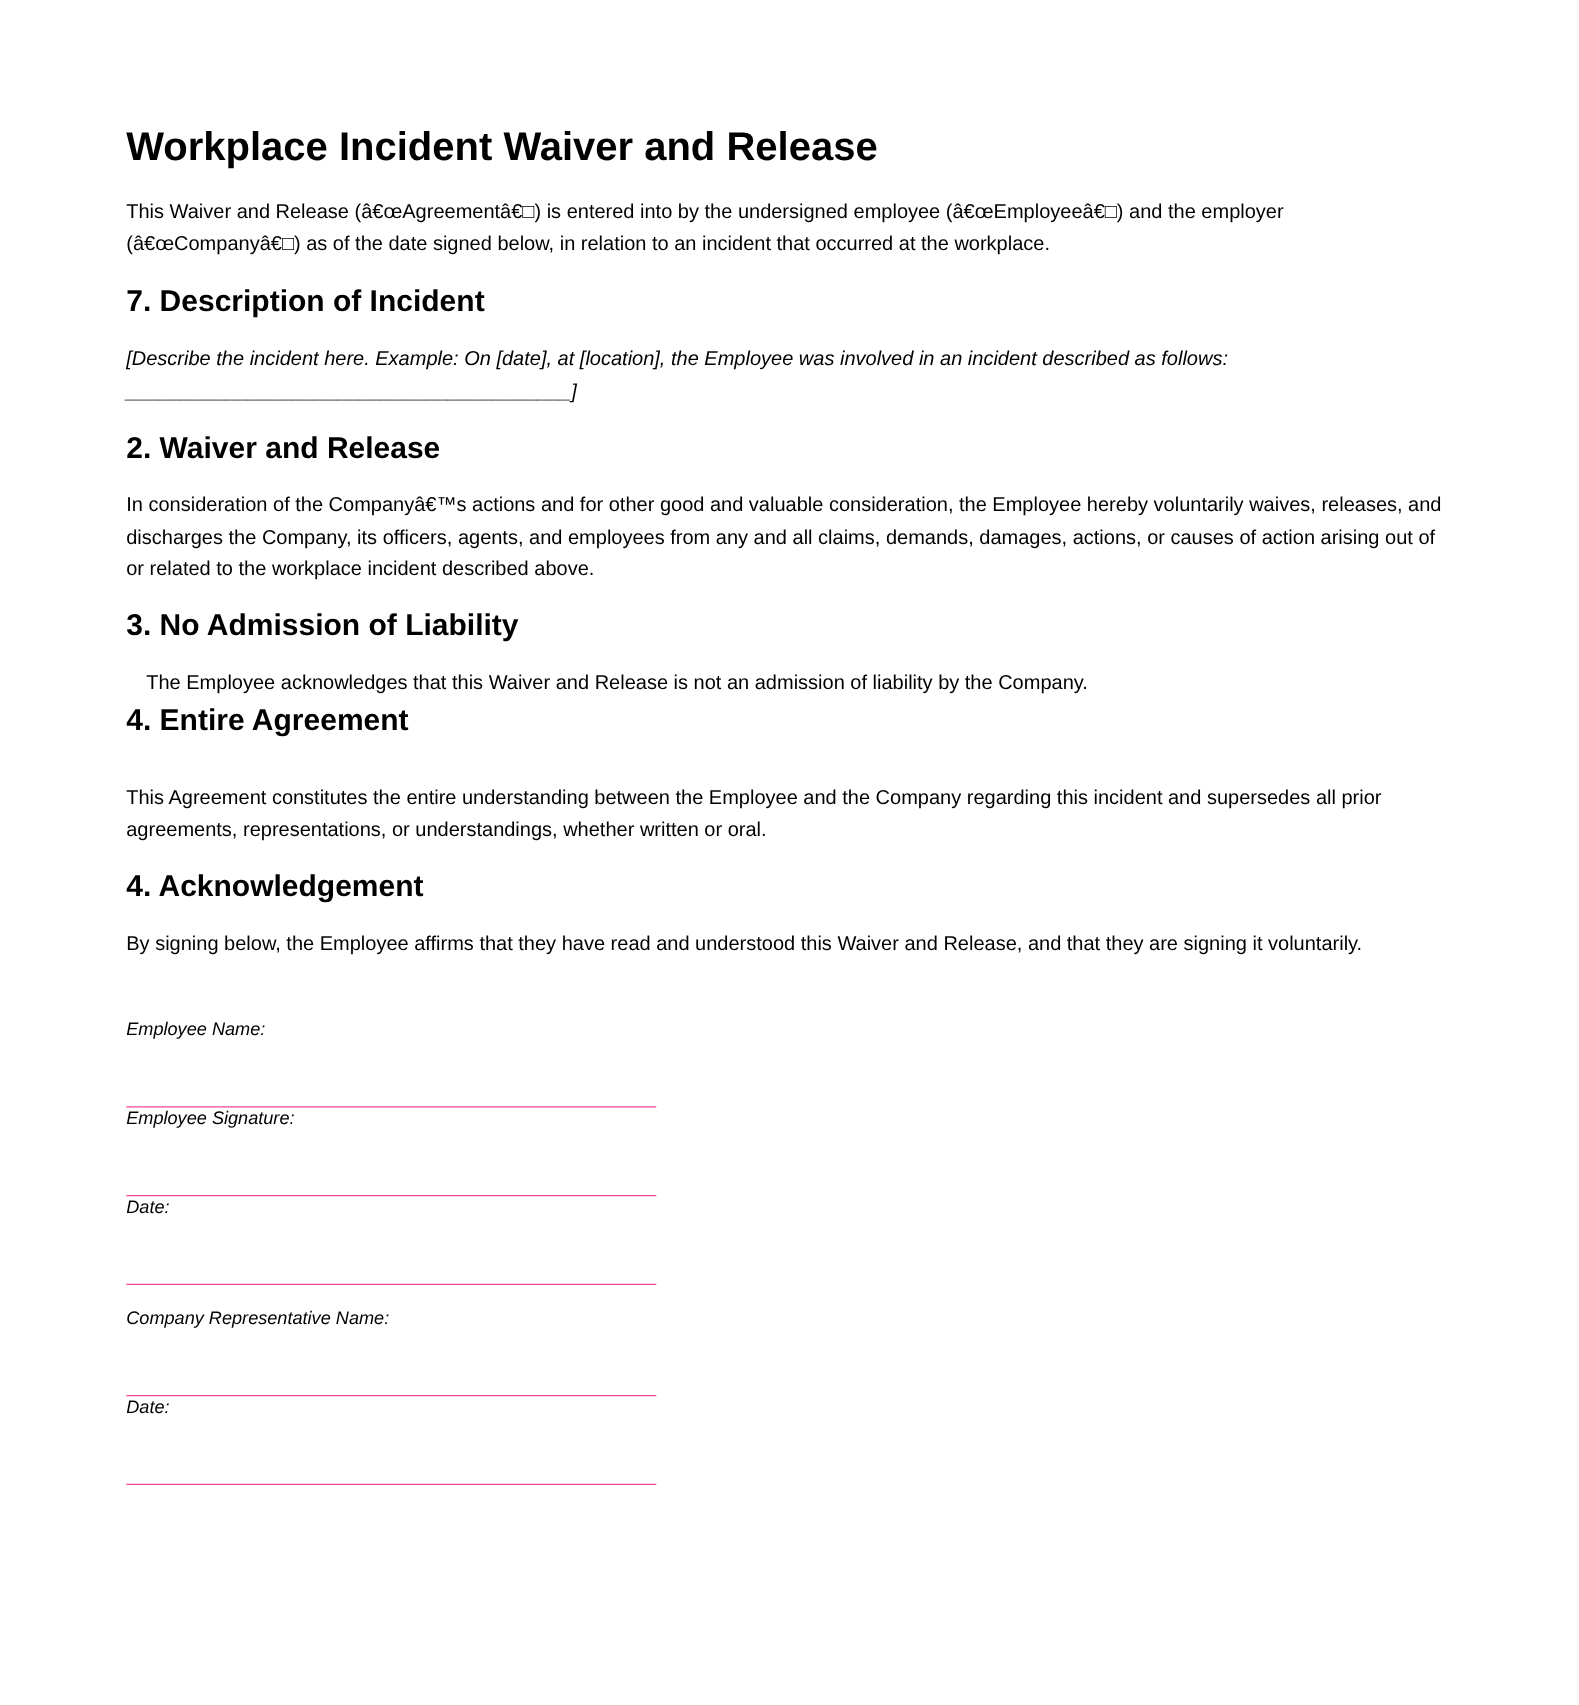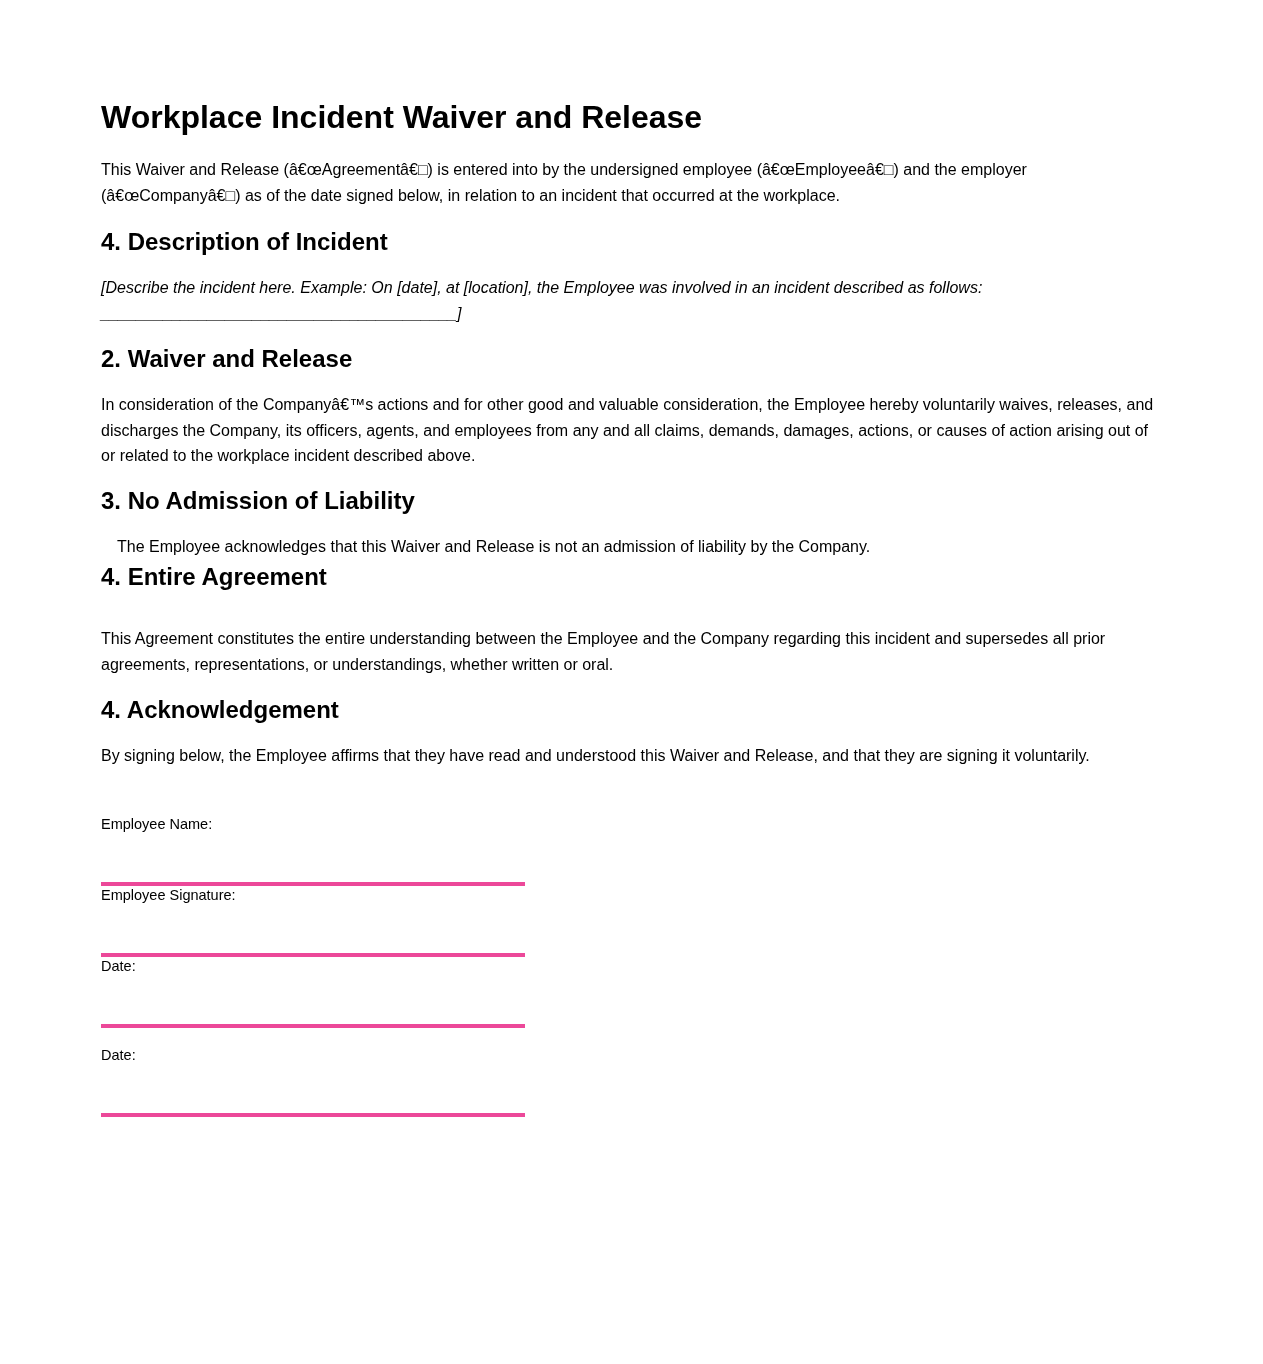--- a/index.html
+++ b/index.html
@@ -49,23 +49,24 @@
     margin: 0;
   }
   p.italic { font-style: italic; }
   .sig-block {
     position: absolute;
     left: 0;
     width: 424px;
   }
   .sig-field {
     height: 71px;
-    border-bottom: 4px solid #ec4899;
+    border-bottom: 1px solid #ec4899;
     box-sizing: border-box;
     position: relative;
+    font-style: italic;
   }
   .sig-field + .sig-field { margin-top: 0; }
   .sig-label {
     position: absolute;
     top: 0;
     left: 0;
     font-size: 14.5px;
     line-height: 18px;
     white-space: nowrap;
   }
@@ -75,21 +76,21 @@
 
 <div class="page">
 
   <h1>Workplace Incident Waiver and Release</h1>
 
   <div class="sec" style="top:157px;">
     <p>This Waiver and Release (â€œAgreementâ€□) is entered into by the undersigned employee (â€œEmployeeâ€□) and the employer (â€œCompanyâ€□) as of the date signed below, in relation to an incident that occurred at the workplace.</p>
   </div>
 
   <div class="sec" style="top:227px;">
-    <h2>4. Description of Incident</h2>
+    <h2>7. Description of Incident</h2>
   </div>
   <div class="sec" style="top:275px;">
     <p class="italic">[Describe the incident here. Example: On [date], at [location], the Employee was involved in an incident described as follows: ________________________________________]</p>
   </div>
 
   <div class="sec" style="top:344px;">
     <h2>2. Waiver and Release</h2>
   </div>
   <div class="sec" style="top:392px;">
     <p>In consideration of the Companyâ€™s actions and for other good and valuable consideration, the Employee hereby voluntarily waives, releases, and discharges the Company, its officers, agents, and employees from any and all claims, demands, damages, actions, or causes of action arising out of or related to the workplace incident described above.</p>
@@ -123,17 +124,20 @@
     <div class="sig-field">
       <span class="sig-label">Employee Signature:</span>
     </div>
     <div class="sig-field">
       <span class="sig-label">Date:</span>
     </div>
   </div>
 
   <div class="sig-block" style="top:1046px;">
     <div class="sig-field">
+      <span class="sig-label">Company Representative Name:</span>
+    </div>
+    <div class="sig-field">
       <span class="sig-label">Date:</span>
     </div>
   </div>
 
 </div>
 
 </body></html>

